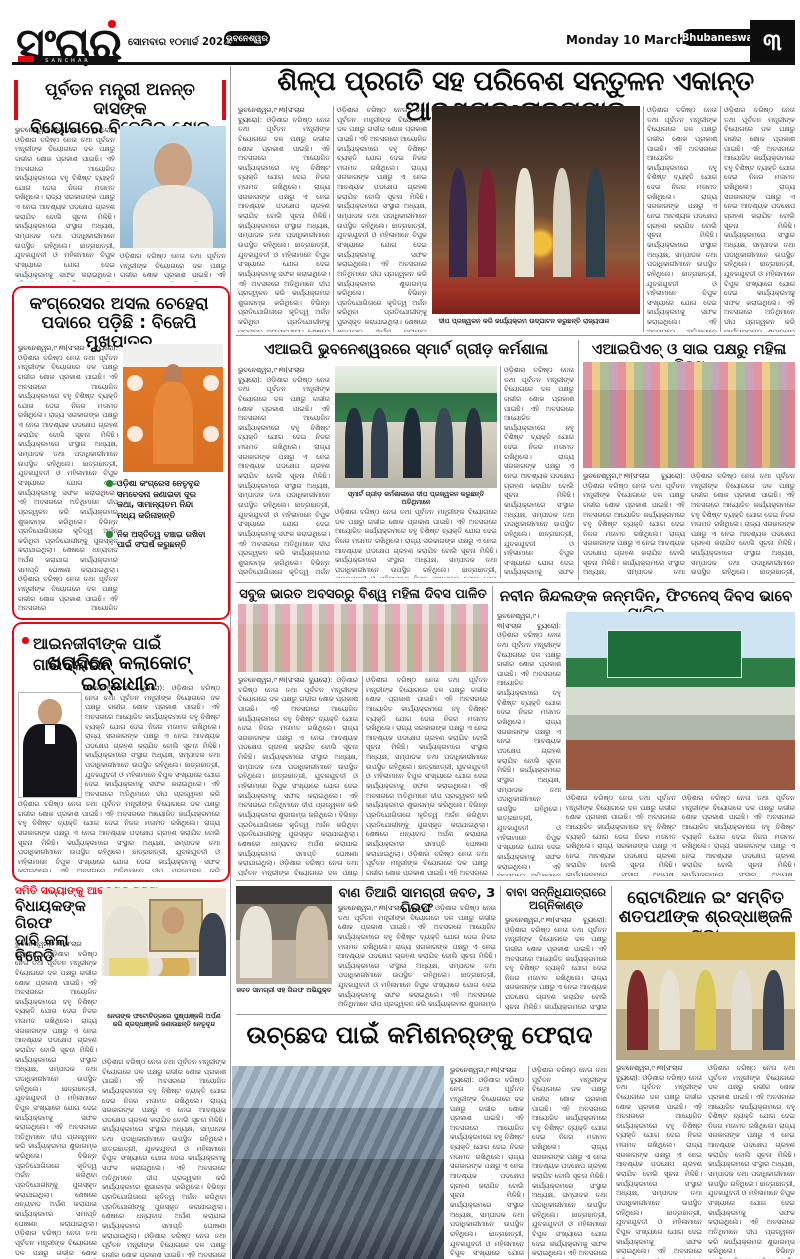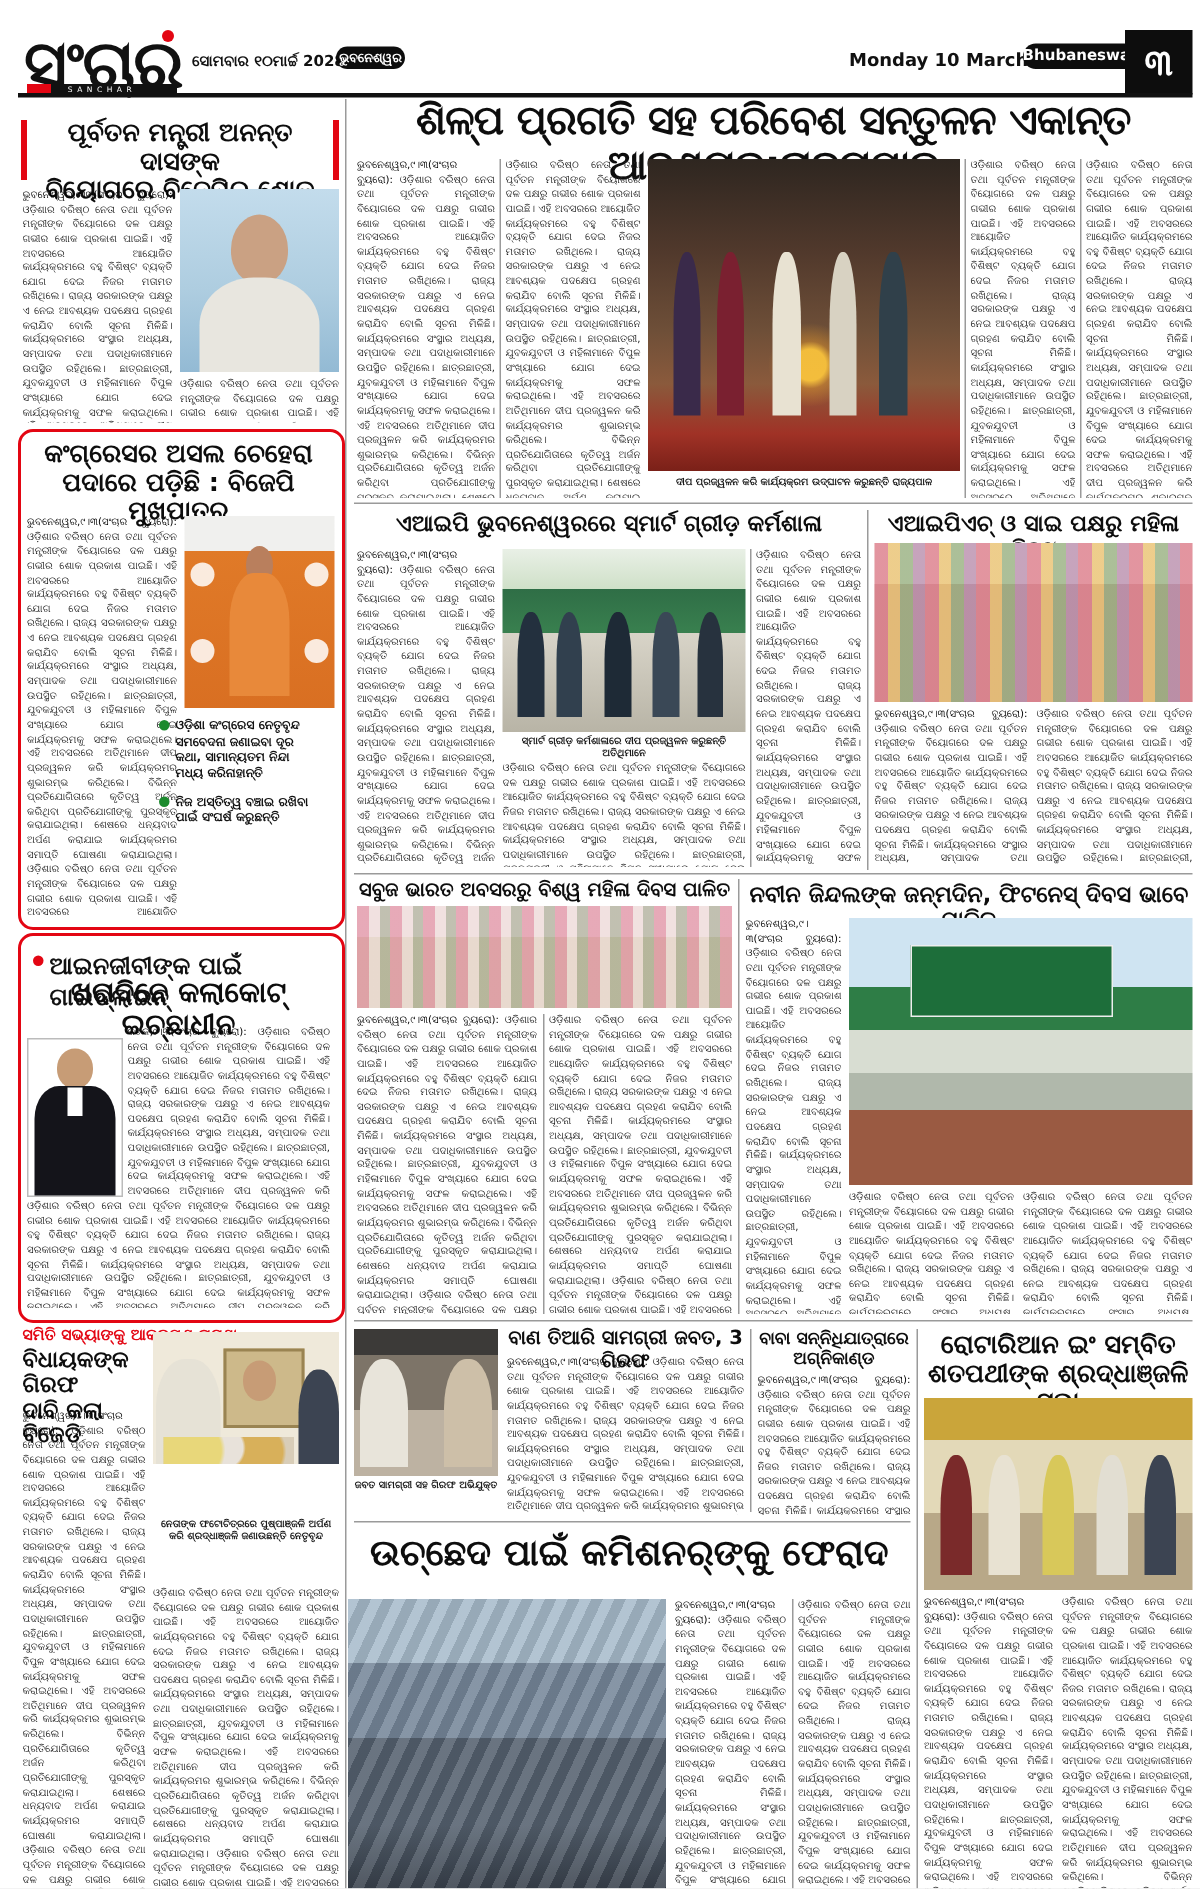--- a/index.html
+++ b/index.html
@@ -103,21 +103,21 @@
   <div class="abs bt" style="left:238px;top:106px;width:92px;height:226px;"><span class="dl">ଭୁବନେଶ୍ୱର,୯।୩(ସଂଚାର ବ୍ୟୁରୋ):</span> <span>ଓଡ଼ିଶାର ବରିଷ୍ଠ ନେତା ତଥା ପୂର୍ବତନ ମନ୍ତ୍ରୀଙ୍କ ବିୟୋଗରେ ଦଳ ପକ୍ଷରୁ ଗଭୀର ଶୋକ ପ୍ରକାଶ ପାଇଛି। ଏହି ଅବସରରେ ଆୟୋଜିତ କାର୍ଯ୍ୟକ୍ରମରେ ବହୁ ବିଶିଷ୍ଟ ବ୍ୟକ୍ତି ଯୋଗ ଦେଇ ନିଜର ମତାମତ ରଖିଥିଲେ। ରାଜ୍ୟ ସରକାରଙ୍କ ପକ୍ଷରୁ ଏ ନେଇ ଆବଶ୍ୟକ ପଦକ୍ଷେପ ଗ୍ରହଣ କରାଯିବ ବୋଲି ସୂଚନା ମିଳିଛି। କାର୍ଯ୍ୟକ୍ରମରେ ସଂସ୍ଥାର ଅଧ୍ୟକ୍ଷ, ସମ୍ପାଦକ ତଥା ପଦାଧିକାରୀମାନେ ଉପସ୍ଥିତ ରହିଥିଲେ। ଛାତ୍ରଛାତ୍ରୀ, ଯୁବକଯୁବତୀ ଓ ମହିଳାମାନେ ବିପୁଳ ସଂଖ୍ୟାରେ ଯୋଗ ଦେଇ କାର୍ଯ୍ୟକ୍ରମକୁ ସଫଳ କରାଇଥିଲେ। ଏହି ଅବସରରେ ଅତିଥିମାନେ ଦୀପ ପ୍ରଜ୍ୱଳନ କରି କାର୍ଯ୍ୟକ୍ରମର ଶୁଭାରମ୍ଭ କରିଥିଲେ। ବିଭିନ୍ନ ପ୍ରତିଯୋଗିତାରେ କୃତିତ୍ୱ ଅର୍ଜନ କରିଥିବା ପ୍ରତିଯୋଗୀଙ୍କୁ ପୁରସ୍କୃତ କରାଯାଇଥିଲା। ଶେଷରେ ଧନ୍ୟବାଦ ଅର୍ପଣ କରାଯାଇ କାର୍ଯ୍ୟକ୍ରମର ସମାପ୍ତି ଘୋଷଣା କରାଯାଇଥିଲା। ଓଡ଼ିଶାର ବରିଷ୍ଠ ନେତା ତଥା ପୂର୍ବତନ ମନ୍ତ୍ରୀଙ୍କ ବିୟୋଗରେ ଦଳ ପକ୍ଷରୁ ଗଭୀର ଶୋକ ପ୍ରକାଶ ପାଇଛି। ଏହି ଅବସରରେ ଆୟୋଜିତ କାର୍ଯ୍ୟକ୍ରମରେ ବହୁ ବିଶିଷ୍ଟ ବ୍ୟକ୍ତି ଯୋଗ ଦେଇ ନିଜର ମତାମତ ରଖିଥିଲେ। ରାଜ୍ୟ ସରକାରଙ୍କ ପକ୍ଷରୁ ଏ ନେଇ ଆବଶ୍ୟକ ପଦକ୍ଷେପ ଗ୍ରହଣ କରାଯିବ ବୋଲି ସୂଚନା ମିଳିଛି। କାର୍ଯ୍ୟକ୍ରମରେ ସଂସ୍ଥାର ଅଧ୍ୟକ୍ଷ, ସମ୍ପାଦକ ତଥା ପଦାଧିକାରୀମାନେ ଉପସ୍ଥିତ ରହିଥିଲେ। ଛାତ୍ରଛାତ୍ରୀ, ଯୁବକଯୁବତୀ ଓ ମହିଳାମାନେ ବିପୁଳ ସଂଖ୍ୟାରେ ଯୋଗ ଦେଇ କାର୍ଯ୍ୟକ୍ରମକୁ ସଫଳ କରାଇଥିଲେ। ଏହି ଅବସରରେ ଅତିଥିମାନେ ଦୀପ ପ୍ରଜ୍ୱଳନ କରି କାର୍ଯ୍ୟକ୍ରମର ଶୁଭାରମ୍ଭ କରିଥିଲେ। ବିଭିନ୍ନ ପ୍ରତିଯୋଗିତାରେ କୃତିତ୍ୱ ଅର୍ଜନ କରିଥିବା ପ୍ରତିଯୋଗୀଙ୍କୁ ପୁରସ୍କୃତ କରାଯାଇଥିଲା। ଶେଷରେ ଧନ୍ୟବାଦ ଅର୍ପଣ କରାଯାଇ କାର୍ଯ୍ୟକ୍ରମର ସମାପ୍ତି ଘୋଷଣା କରାଯାଇଥିଲା। ଏହି କାର୍ଯ୍ୟକ୍ରମକୁ ବିଭିନ୍ନ ସଂଗଠନ ପକ୍ଷରୁ ସ୍ୱାଗତ କରାଯାଇଛି।</span></div>
   <div class="abs vr" style="left:333px;top:106px;height:226px;"></div>
   <div class="abs bt" style="left:337px;top:106px;width:90px;height:226px;">ଓଡ଼ିଶାର ବରିଷ୍ଠ ନେତା ତଥା ପୂର୍ବତନ ମନ୍ତ୍ରୀଙ୍କ ବିୟୋଗରେ ଦଳ ପକ୍ଷରୁ ଗଭୀର ଶୋକ ପ୍ରକାଶ ପାଇଛି। ଏହି ଅବସରରେ ଆୟୋଜିତ କାର୍ଯ୍ୟକ୍ରମରେ ବହୁ ବିଶିଷ୍ଟ ବ୍ୟକ୍ତି ଯୋଗ ଦେଇ ନିଜର ମତାମତ ରଖିଥିଲେ। ରାଜ୍ୟ ସରକାରଙ୍କ ପକ୍ଷରୁ ଏ ନେଇ ଆବଶ୍ୟକ ପଦକ୍ଷେପ ଗ୍ରହଣ କରାଯିବ ବୋଲି ସୂଚନା ମିଳିଛି। କାର୍ଯ୍ୟକ୍ରମରେ ସଂସ୍ଥାର ଅଧ୍ୟକ୍ଷ, ସମ୍ପାଦକ ତଥା ପଦାଧିକାରୀମାନେ ଉପସ୍ଥିତ ରହିଥିଲେ। ଛାତ୍ରଛାତ୍ରୀ, ଯୁବକଯୁବତୀ ଓ ମହିଳାମାନେ ବିପୁଳ ସଂଖ୍ୟାରେ ଯୋଗ ଦେଇ କାର୍ଯ୍ୟକ୍ରମକୁ ସଫଳ କରାଇଥିଲେ। ଏହି ଅବସରରେ ଅତିଥିମାନେ ଦୀପ ପ୍ରଜ୍ୱଳନ କରି କାର୍ଯ୍ୟକ୍ରମର ଶୁଭାରମ୍ଭ କରିଥିଲେ। ବିଭିନ୍ନ ପ୍ରତିଯୋଗିତାରେ କୃତିତ୍ୱ ଅର୍ଜନ କରିଥିବା ପ୍ରତିଯୋଗୀଙ୍କୁ ପୁରସ୍କୃତ କରାଯାଇଥିଲା। ଶେଷରେ ଧନ୍ୟବାଦ ଅର୍ପଣ କରାଯାଇ କାର୍ଯ୍ୟକ୍ରମର ସମାପ୍ତି ଘୋଷଣା କରାଯାଇଥିଲା। ଓଡ଼ିଶାର ବରିଷ୍ଠ ନେତା ତଥା ପୂର୍ବତନ ମନ୍ତ୍ରୀଙ୍କ ବିୟୋଗରେ ଦଳ ପକ୍ଷରୁ ଗଭୀର ଶୋକ ପ୍ରକାଶ ପାଇଛି। ଏହି ଅବସରରେ ଆୟୋଜିତ କାର୍ଯ୍ୟକ୍ରମରେ ବହୁ ବିଶିଷ୍ଟ ବ୍ୟକ୍ତି ଯୋଗ ଦେଇ ନିଜର ମତାମତ ରଖିଥିଲେ। ରାଜ୍ୟ ସରକାରଙ୍କ ପକ୍ଷରୁ ଏ ନେଇ ଆବଶ୍ୟକ ପଦକ୍ଷେପ ଗ୍ରହଣ କରାଯିବ ବୋଲି ସୂଚନା ମିଳିଛି। କାର୍ଯ୍ୟକ୍ରମରେ ସଂସ୍ଥାର ଅଧ୍ୟକ୍ଷ, ସମ୍ପାଦକ ତଥା ପଦାଧିକାରୀମାନେ ଉପସ୍ଥିତ ରହିଥିଲେ। ଛାତ୍ରଛାତ୍ରୀ, ଯୁବକଯୁବତୀ ଓ ମହିଳାମାନେ ବିପୁଳ ସଂଖ୍ୟାରେ ଯୋଗ ଦେଇ କାର୍ଯ୍ୟକ୍ରମକୁ ସଫଳ କରାଇଥିଲେ। ଏହି ଅବସରରେ ଅତିଥିମାନେ ଦୀପ ପ୍ରଜ୍ୱଳନ କରି କାର୍ଯ୍ୟକ୍ରମର ଶୁଭାରମ୍ଭ କରିଥିଲେ। ବିଭିନ୍ନ ପ୍ରତିଯୋଗିତାରେ କୃତିତ୍ୱ ଅର୍ଜନ କରିଥିବା ପ୍ରତିଯୋଗୀଙ୍କୁ ପୁରସ୍କୃତ କରାଯାଇଥିଲା। ଶେଷରେ ଧନ୍ୟବାଦ ଅର୍ପଣ କରାଯାଇ କାର୍ଯ୍ୟକ୍ରମର ସମାପ୍ତି ଘୋଷଣା କରାଯାଇଥିଲା। ଏହି କାର୍ଯ୍ୟକ୍ରମକୁ ବିଭିନ୍ନ ସଂଗଠନ ପକ୍ଷରୁ ସ୍ୱାଗତ କରାଯାଇଛି।</div>
   <div class="abs ph ph-ceremony" style="left:432px;top:106px;width:208px;height:208px;">
     <div class="fig" style="left:8%;background:#3a2a4a;"></div>
     <div class="fig" style="left:22%;background:#7a2030;"></div>
     <div class="fig" style="left:40%;background:#e8e2d2;"></div>
     <div class="fig" style="left:58%;background:#d8d2c2;"></div>
     <div class="fig" style="left:74%;background:#30404a;"></div>
   </div>
-  <div class="abs cap" style="left:432px;top:317px;width:208px;height:14px;text-align:center;">ଦୀପ ପ୍ରଜ୍ୱଳନ କରି କାର୍ଯ୍ୟକ୍ରମ ଉଦ୍‌ଘାଟନ କରୁଛନ୍ତି ରାଜ୍ୟପାଳ</div>
+  <div class="abs cap" style="left:420px;top:317px;width:208px;height:14px;text-align:center;">ଦୀପ ପ୍ରଜ୍ୱଳନ କରି କାର୍ଯ୍ୟକ୍ରମ ଉଦ୍‌ଘାଟନ କରୁଛନ୍ତି ରାଜ୍ୟପାଳ</div>
   <div class="abs vr" style="left:643px;top:106px;height:226px;"></div>
   <div class="abs bt" style="left:647px;top:106px;width:70px;height:226px;">ଓଡ଼ିଶାର ବରିଷ୍ଠ ନେତା ତଥା ପୂର୍ବତନ ମନ୍ତ୍ରୀଙ୍କ ବିୟୋଗରେ ଦଳ ପକ୍ଷରୁ ଗଭୀର ଶୋକ ପ୍ରକାଶ ପାଇଛି। ଏହି ଅବସରରେ ଆୟୋଜିତ କାର୍ଯ୍ୟକ୍ରମରେ ବହୁ ବିଶିଷ୍ଟ ବ୍ୟକ୍ତି ଯୋଗ ଦେଇ ନିଜର ମତାମତ ରଖିଥିଲେ। ରାଜ୍ୟ ସରକାରଙ୍କ ପକ୍ଷରୁ ଏ ନେଇ ଆବଶ୍ୟକ ପଦକ୍ଷେପ ଗ୍ରହଣ କରାଯିବ ବୋଲି ସୂଚନା ମିଳିଛି। କାର୍ଯ୍ୟକ୍ରମରେ ସଂସ୍ଥାର ଅଧ୍ୟକ୍ଷ, ସମ୍ପାଦକ ତଥା ପଦାଧିକାରୀମାନେ ଉପସ୍ଥିତ ରହିଥିଲେ। ଛାତ୍ରଛାତ୍ରୀ, ଯୁବକଯୁବତୀ ଓ ମହିଳାମାନେ ବିପୁଳ ସଂଖ୍ୟାରେ ଯୋଗ ଦେଇ କାର୍ଯ୍ୟକ୍ରମକୁ ସଫଳ କରାଇଥିଲେ। ଏହି ଅବସରରେ ଅତିଥିମାନେ ଦୀପ ପ୍ରଜ୍ୱଳନ କରି କାର୍ଯ୍ୟକ୍ରମର ଶୁଭାରମ୍ଭ କରିଥିଲେ। ବିଭିନ୍ନ ପ୍ରତିଯୋଗିତାରେ କୃତିତ୍ୱ ଅର୍ଜନ କରିଥିବା ପ୍ରତିଯୋଗୀଙ୍କୁ ପୁରସ୍କୃତ କରାଯାଇଥିଲା। ଶେଷରେ ଧନ୍ୟବାଦ ଅର୍ପଣ କରାଯାଇ କାର୍ଯ୍ୟକ୍ରମର ସମାପ୍ତି ଘୋଷଣା କରାଯାଇଥିଲା। ଓଡ଼ିଶାର ବରିଷ୍ଠ ନେତା ତଥା ପୂର୍ବତନ ମନ୍ତ୍ରୀଙ୍କ ବିୟୋଗରେ ଦଳ ପକ୍ଷରୁ ଗଭୀର ଶୋକ ପ୍ରକାଶ ପାଇଛି। ଏହି ଅବସରରେ ଆୟୋଜିତ କାର୍ଯ୍ୟକ୍ରମରେ ବହୁ ବିଶିଷ୍ଟ ବ୍ୟକ୍ତି ଯୋଗ ଦେଇ ନିଜର ମତାମତ ରଖିଥିଲେ। ରାଜ୍ୟ ସରକାରଙ୍କ ପକ୍ଷରୁ ଏ ନେଇ ଆବଶ୍ୟକ ପଦକ୍ଷେପ ଗ୍ରହଣ କରାଯିବ ବୋଲି ସୂଚନା ମିଳିଛି। କାର୍ଯ୍ୟକ୍ରମରେ ସଂସ୍ଥାର ଅଧ୍ୟକ୍ଷ, ସମ୍ପାଦକ ତଥା ପଦାଧିକାରୀମାନେ ଉପସ୍ଥିତ ରହିଥିଲେ। ଛାତ୍ରଛାତ୍ରୀ, ଯୁବକଯୁବତୀ ଓ ମହିଳାମାନେ ବିପୁଳ ସଂଖ୍ୟାରେ ଯୋଗ ଦେଇ କାର୍ଯ୍ୟକ୍ରମକୁ ସଫଳ କରାଇଥିଲେ। ଏହି ଅବସରରେ ଅତିଥିମାନେ ଦୀପ ପ୍ରଜ୍ୱଳନ କରି କାର୍ଯ୍ୟକ୍ରମର ଶୁଭାରମ୍ଭ କରିଥିଲେ। ବିଭିନ୍ନ ପ୍ରତିଯୋଗିତାରେ କୃତିତ୍ୱ ଅର୍ଜନ କରିଥିବା ପ୍ରତିଯୋଗୀଙ୍କୁ ପୁରସ୍କୃତ କରାଯାଇଥିଲା। ଶେଷରେ ଧନ୍ୟବାଦ ଅର୍ପଣ କରାଯାଇ କାର୍ଯ୍ୟକ୍ରମର ସମାପ୍ତି ଘୋଷଣା କରାଯାଇଥିଲା। ଏହି କାର୍ଯ୍ୟକ୍ରମକୁ ବିଭିନ୍ନ ସଂଗଠନ ପକ୍ଷରୁ ସ୍ୱାଗତ କରାଯାଇଛି।</div>
   <div class="abs vr" style="left:720px;top:106px;height:226px;"></div>
   <div class="abs bt" style="left:724px;top:106px;width:71px;height:226px;">ଓଡ଼ିଶାର ବରିଷ୍ଠ ନେତା ତଥା ପୂର୍ବତନ ମନ୍ତ୍ରୀଙ୍କ ବିୟୋଗରେ ଦଳ ପକ୍ଷରୁ ଗଭୀର ଶୋକ ପ୍ରକାଶ ପାଇଛି। ଏହି ଅବସରରେ ଆୟୋଜିତ କାର୍ଯ୍ୟକ୍ରମରେ ବହୁ ବିଶିଷ୍ଟ ବ୍ୟକ୍ତି ଯୋଗ ଦେଇ ନିଜର ମତାମତ ରଖିଥିଲେ। ରାଜ୍ୟ ସରକାରଙ୍କ ପକ୍ଷରୁ ଏ ନେଇ ଆବଶ୍ୟକ ପଦକ୍ଷେପ ଗ୍ରହଣ କରାଯିବ ବୋଲି ସୂଚନା ମିଳିଛି। କାର୍ଯ୍ୟକ୍ରମରେ ସଂସ୍ଥାର ଅଧ୍ୟକ୍ଷ, ସମ୍ପାଦକ ତଥା ପଦାଧିକାରୀମାନେ ଉପସ୍ଥିତ ରହିଥିଲେ। ଛାତ୍ରଛାତ୍ରୀ, ଯୁବକଯୁବତୀ ଓ ମହିଳାମାନେ ବିପୁଳ ସଂଖ୍ୟାରେ ଯୋଗ ଦେଇ କାର୍ଯ୍ୟକ୍ରମକୁ ସଫଳ କରାଇଥିଲେ। ଏହି ଅବସରରେ ଅତିଥିମାନେ ଦୀପ ପ୍ରଜ୍ୱଳନ କରି କାର୍ଯ୍ୟକ୍ରମର ଶୁଭାରମ୍ଭ କରିଥିଲେ। ବିଭିନ୍ନ ପ୍ରତିଯୋଗିତାରେ କୃତିତ୍ୱ ଅର୍ଜନ କରିଥିବା ପ୍ରତିଯୋଗୀଙ୍କୁ ପୁରସ୍କୃତ କରାଯାଇଥିଲା। ଶେଷରେ ଧନ୍ୟବାଦ ଅର୍ପଣ କରାଯାଇ କାର୍ଯ୍ୟକ୍ରମର ସମାପ୍ତି ଘୋଷଣା କରାଯାଇଥିଲା। ଓଡ଼ିଶାର ବରିଷ୍ଠ ନେତା ତଥା ପୂର୍ବତନ ମନ୍ତ୍ରୀଙ୍କ ବିୟୋଗରେ ଦଳ ପକ୍ଷରୁ ଗଭୀର ଶୋକ ପ୍ରକାଶ ପାଇଛି। ଏହି ଅବସରରେ ଆୟୋଜିତ କାର୍ଯ୍ୟକ୍ରମରେ ବହୁ ବିଶିଷ୍ଟ ବ୍ୟକ୍ତି ଯୋଗ ଦେଇ ନିଜର ମତାମତ ରଖିଥିଲେ। ରାଜ୍ୟ ସରକାରଙ୍କ ପକ୍ଷରୁ ଏ ନେଇ ଆବଶ୍ୟକ ପଦକ୍ଷେପ ଗ୍ରହଣ କରାଯିବ ବୋଲି ସୂଚନା ମିଳିଛି। କାର୍ଯ୍ୟକ୍ରମରେ ସଂସ୍ଥାର ଅଧ୍ୟକ୍ଷ, ସମ୍ପାଦକ ତଥା ପଦାଧିକାରୀମାନେ ଉପସ୍ଥିତ ରହିଥିଲେ। ଛାତ୍ରଛାତ୍ରୀ, ଯୁବକଯୁବତୀ ଓ ମହିଳାମାନେ ବିପୁଳ ସଂଖ୍ୟାରେ ଯୋଗ ଦେଇ କାର୍ଯ୍ୟକ୍ରମକୁ ସଫଳ କରାଇଥିଲେ। ଏହି ଅବସରରେ ଅତିଥିମାନେ ଦୀପ ପ୍ରଜ୍ୱଳନ କରି କାର୍ଯ୍ୟକ୍ରମର ଶୁଭାରମ୍ଭ କରିଥିଲେ। ବିଭିନ୍ନ ପ୍ରତିଯୋଗିତାରେ କୃତିତ୍ୱ ଅର୍ଜନ କରିଥିବା ପ୍ରତିଯୋଗୀଙ୍କୁ ପୁରସ୍କୃତ କରାଯାଇଥିଲା। ଶେଷରେ ଧନ୍ୟବାଦ ଅର୍ପଣ କରାଯାଇ କାର୍ଯ୍ୟକ୍ରମର ସମାପ୍ତି ଘୋଷଣା କରାଯାଇଥିଲା। ଏହି କାର୍ଯ୍ୟକ୍ରମକୁ ବିଭିନ୍ନ ସଂଗଠନ ପକ୍ଷରୁ ସ୍ୱାଗତ କରାଯାଇଛି।</div>
   <div class="abs hrule" style="left:236px;top:335px;width:559px;"></div>
 
   <div class="abs" style="left:14px;top:80px;width:4px;height:40px;background:#e30613;"></div>
   <div class="abs" style="left:222px;top:80px;width:4px;height:40px;background:#e30613;"></div>
   <div class="abs hl h-md" style="left:20px;top:80px;width:200px;">ପୂର୍ବତନ ମନ୍ତ୍ରୀ ଅନନ୍ତ ଦାସଙ୍କ
 ବିୟୋଗରେ ବିଜେପିର ଶୋକ</div>

